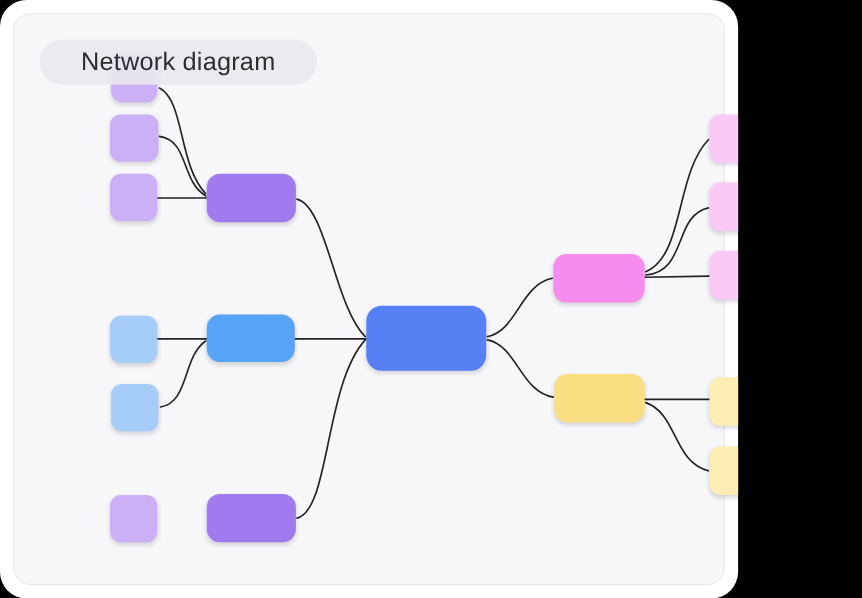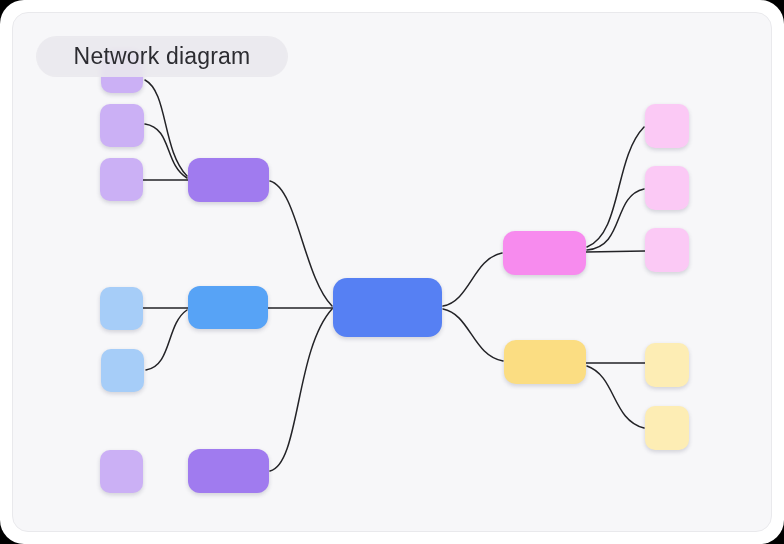--- a/index.html
+++ b/index.html
@@ -4,21 +4,21 @@
 <style>
   html, body { margin: 0; padding: 0; }
   body {
     width: 784px; height: 544px;
     background: #000;
     font-family: "Liberation Sans", sans-serif;
     overflow: hidden;
   }
   .frame {
     position: relative;
-    width: 784px; height: 544px;
+    width: 671px; height: 544px;
     background: #ffffff;
     border-radius: 24px;
     overflow: hidden;
   }
   .canvas {
     position: absolute;
     left: 12px; top: 12px; right: 12px; bottom: 12px;
     background: #f7f7f9;
     border: 1px solid #e9e9ec;
     border-radius: 16px;

